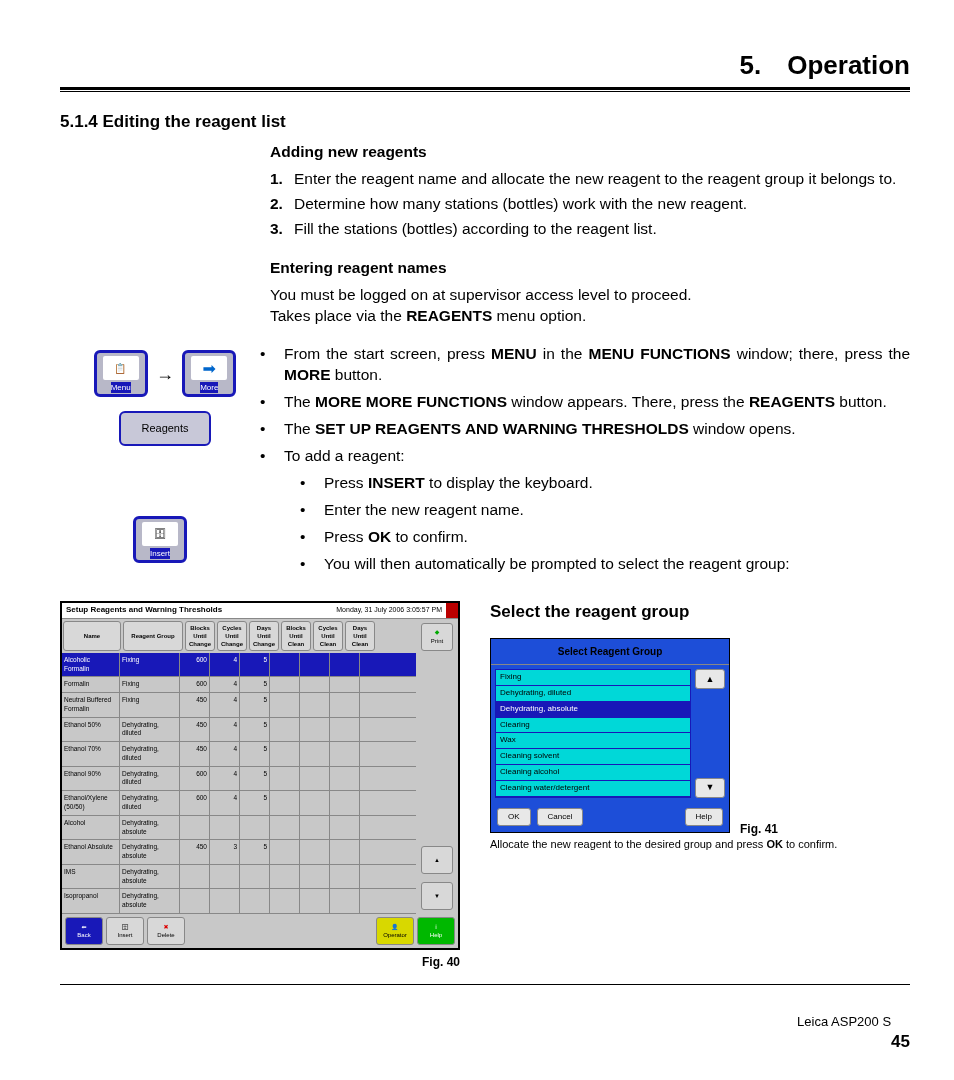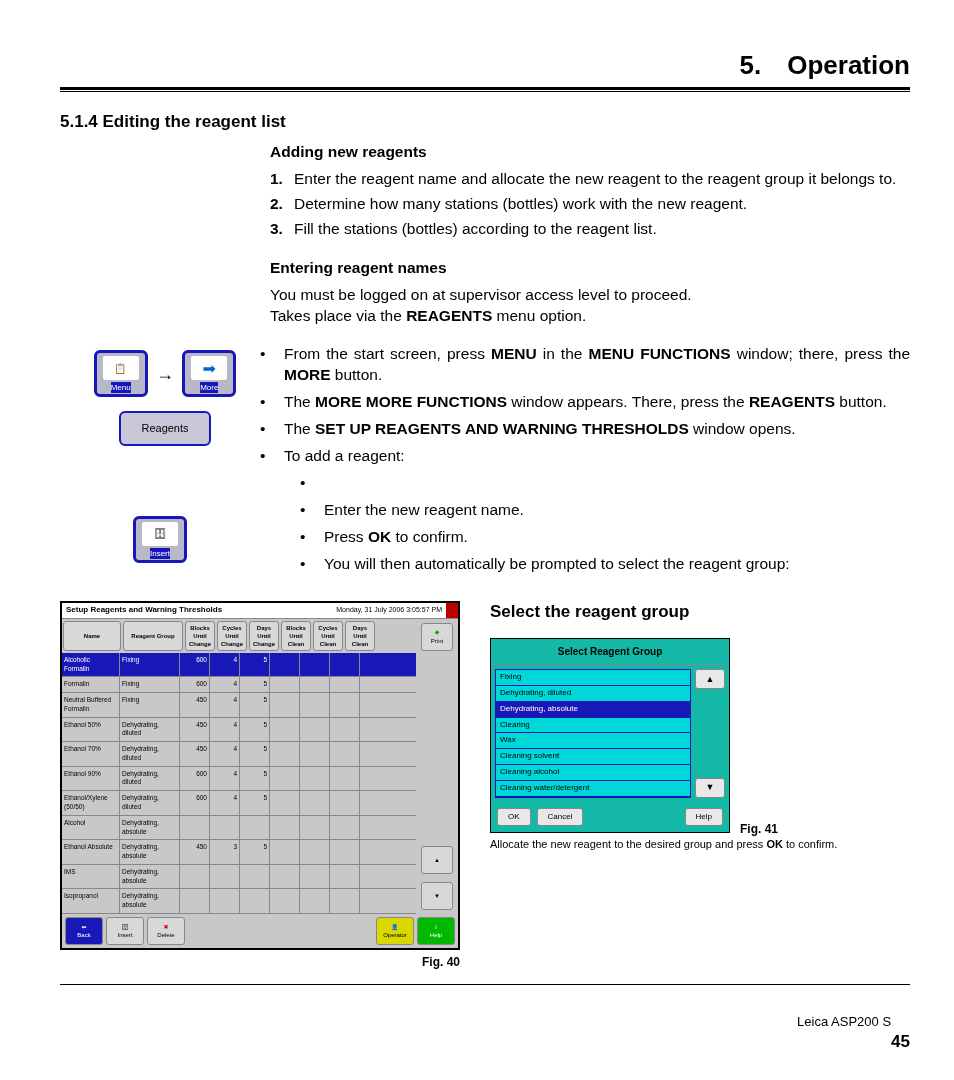--- a/index.html
+++ b/index.html
@@ -42,21 +42,21 @@
   .c-name { width: 58px; } .c-group { width: 60px; } .c-small { width: 30px; }
   .data-row { display: flex; border-bottom: 1px solid #888; }
   .data-row > div { border-right: 1px solid #888; padding: 3px 2px; font-size: 6.5px; }
   .data-row .c-name { width: 58px; } .data-row .c-group { width: 60px; } .data-row .c-small { width: 30px; text-align: right; }
   .sel-row { background: #1818b8; color: #fff; }
   .sw-side-btn { border: 1px solid #888; background: #d8d8d8; border-radius: 3px; width: 32px; height: 28px; display: flex; flex-direction: column; align-items: center; justify-content: center; font-size: 6px; }
   .sw-footer { display: flex; justify-content: space-between; padding: 3px; background: #c8c8c8; }
   .sw-foot-btn { border: 1px solid #888; border-radius: 3px; width: 38px; height: 28px; display: flex; flex-direction: column; align-items: center; justify-content: center; font-size: 6px; background: #d8d8d8; }
   .fig41-col { flex: 1; }
   .fig41-head { font-weight: bold; font-family: 'Arial Narrow', Arial, sans-serif; font-size: 17px; margin-bottom: 14px; }
-  .srg-win { border: 1px solid #000; background: #14b8a6; width: 240px; font-size: 9px; margin-bottom: 4px; }
+  .srg-win { border: 1px solid #000; background: #1d4ed8; width: 240px; font-size: 9px; margin-bottom: 4px; }
   .srg-title { text-align: center; font-weight: bold; padding: 6px; font-size: 10px; border-bottom: 1px solid #888; }
   .srg-body { display: flex; padding: 4px; gap: 4px; }
   .srg-list { background: #00d8d8; border: 1px solid #1818b8; flex: 1; }
   .srg-item { padding: 2px 4px; border-bottom: 1px solid #1818b8; font-size: 8px; color: #000; }
   .srg-item.sel { background: #1818b8; color: #fff; }
   .srg-arrows { width: 30px; display: flex; flex-direction: column; justify-content: space-between; }
   .srg-abtn { border: 1px solid #888; background: #e8e8e8; border-radius: 3px; height: 20px; display: flex; align-items: center; justify-content: center; }
   .srg-foot { display: flex; justify-content: space-between; padding: 6px; }
   .srg-fbtn { border: 1px solid #888; background: #e8e8e8; border-radius: 3px; padding: 3px 10px; font-size: 8px; }
   .foot-row { display: flex; justify-content: flex-end; align-items: center; margin-top: 14px; border-top: 1px solid #000; padding-top: 6px; font-size: 13px; }
@@ -136,20 +136,21 @@
             <span><span>The </span><b>SET UP REAGENTS AND WARNING THRESHOLDS</b><span> window opens.</span></span>
           </li>
         <li>
             <span class="bullet">•</span>
             <span>To add a reagent:</span>
           </li>
       </ul>
       <ul class="ul-list nested">
         <li>
             <span class="bullet">•</span>
+            <span><span>Press </span><b>INSERT</b><span> to display the keyboard.</span></span>
           </li>
         <li>
             <span class="bullet">•</span>
             <span>Enter the new reagent name.</span>
           </li>
         <li>
             <span class="bullet">•</span>
             <span><span>Press </span><b>OK</b><span> to confirm.</span></span>
           </li>
         <li>

